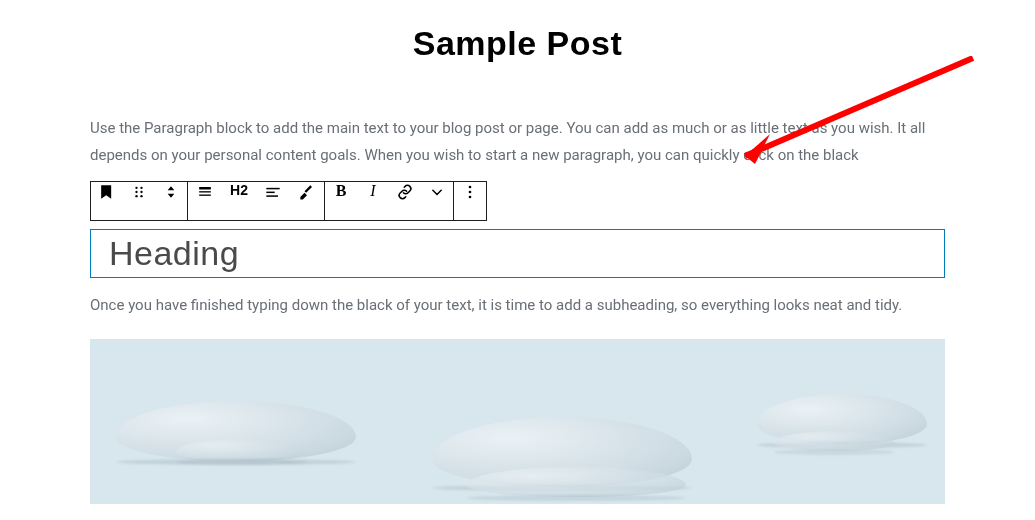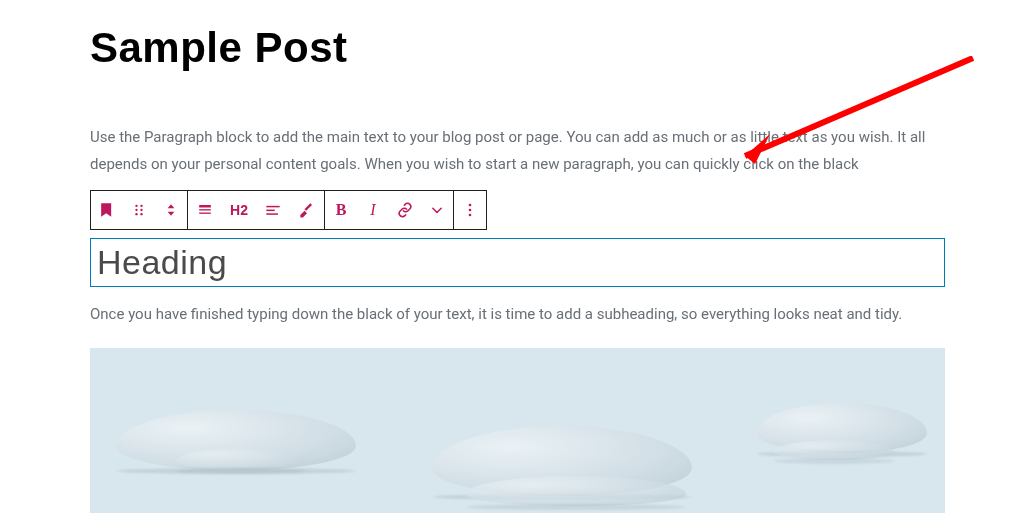--- a/index.html
+++ b/index.html
@@ -9,25 +9,26 @@
       width: 1035px;
       height: 520px;
       overflow: hidden;
     }
     .editor {
       padding: 24px 90px 0 90px;
       position: relative;
     }
     .post-title {
       font-family: -apple-system, "Helvetica Neue", Arial, sans-serif;
-      font-size: 42px;
+      font-size: 34px;
       font-weight: 700;
       letter-spacing: 0.5px;
       margin-bottom: 52px;
       color: #000;
+      text-align: center;
     }
     .paragraph {
       color: #696f76;
       font-size: 15px;
       line-height: 1.8;
       margin-bottom: 12px;
     }
     .block-toolbar {
       display: flex;
       border: 1px solid #1e1e1e;
@@ -39,30 +40,29 @@
     }
     .toolbar-group {
       display: flex;
       border-right: 1px solid #1e1e1e;
     }
     .toolbar-group:last-child { border-right: none; }
     .toolbar-btn {
       width: 32px;
       height: 38px;
       display: flex;
-      align-items: center;
       justify-content: center;
       cursor: pointer;
-      color: #be185d;
+      color: #000000;
     }
     .toolbar-btn.wider { width: 34px; }
     .toolbar-btn svg { width: 20px; height: 20px; }
     .heading-block {
       border: 1px solid #007cba;
-      padding: 4px 6px;
+      padding: 4px 18px;
       font-family: -apple-system, "Helvetica Neue", Arial, sans-serif;
       font-size: 34px;
       font-weight: 400;
       color: #4a4a4a;
       letter-spacing: 0.5px;
       margin-bottom: 14px;
     }
     .cloud-image {
       width: 100%;
       height: 165px;

